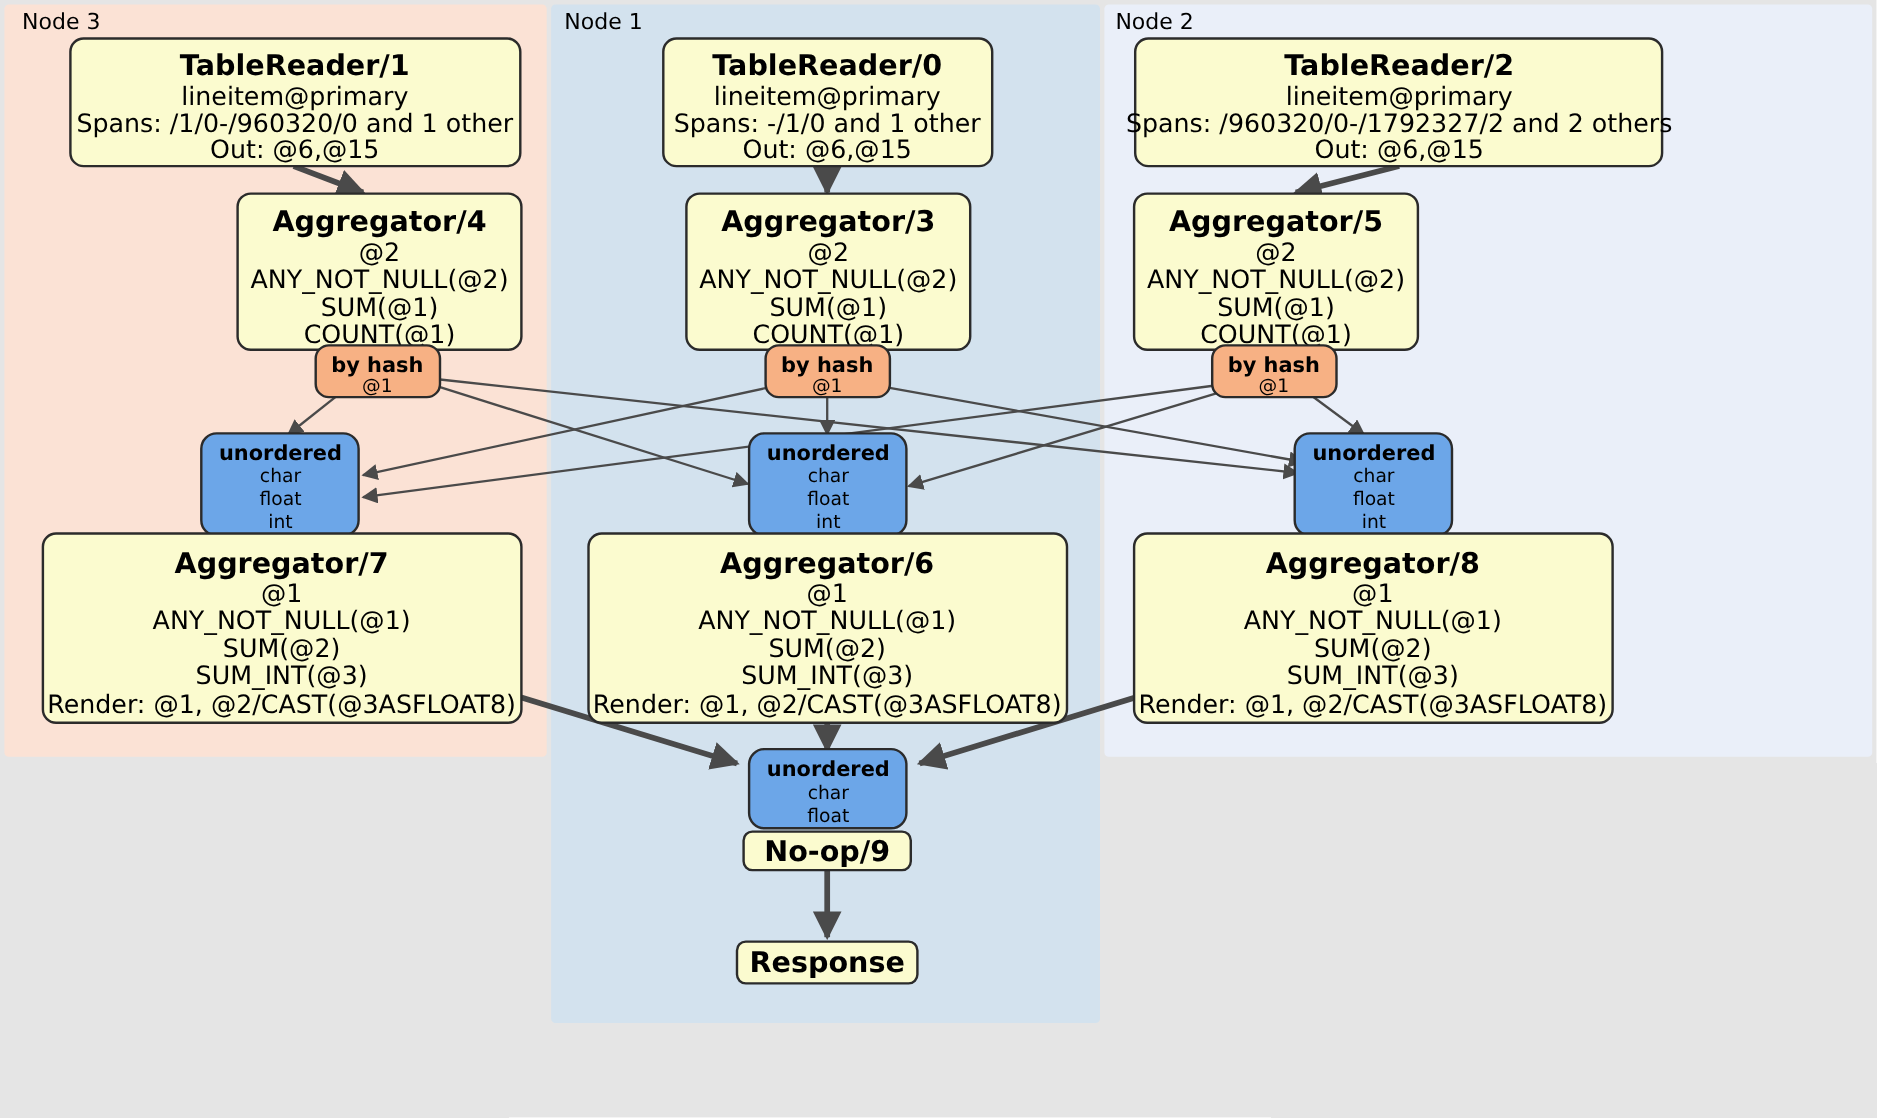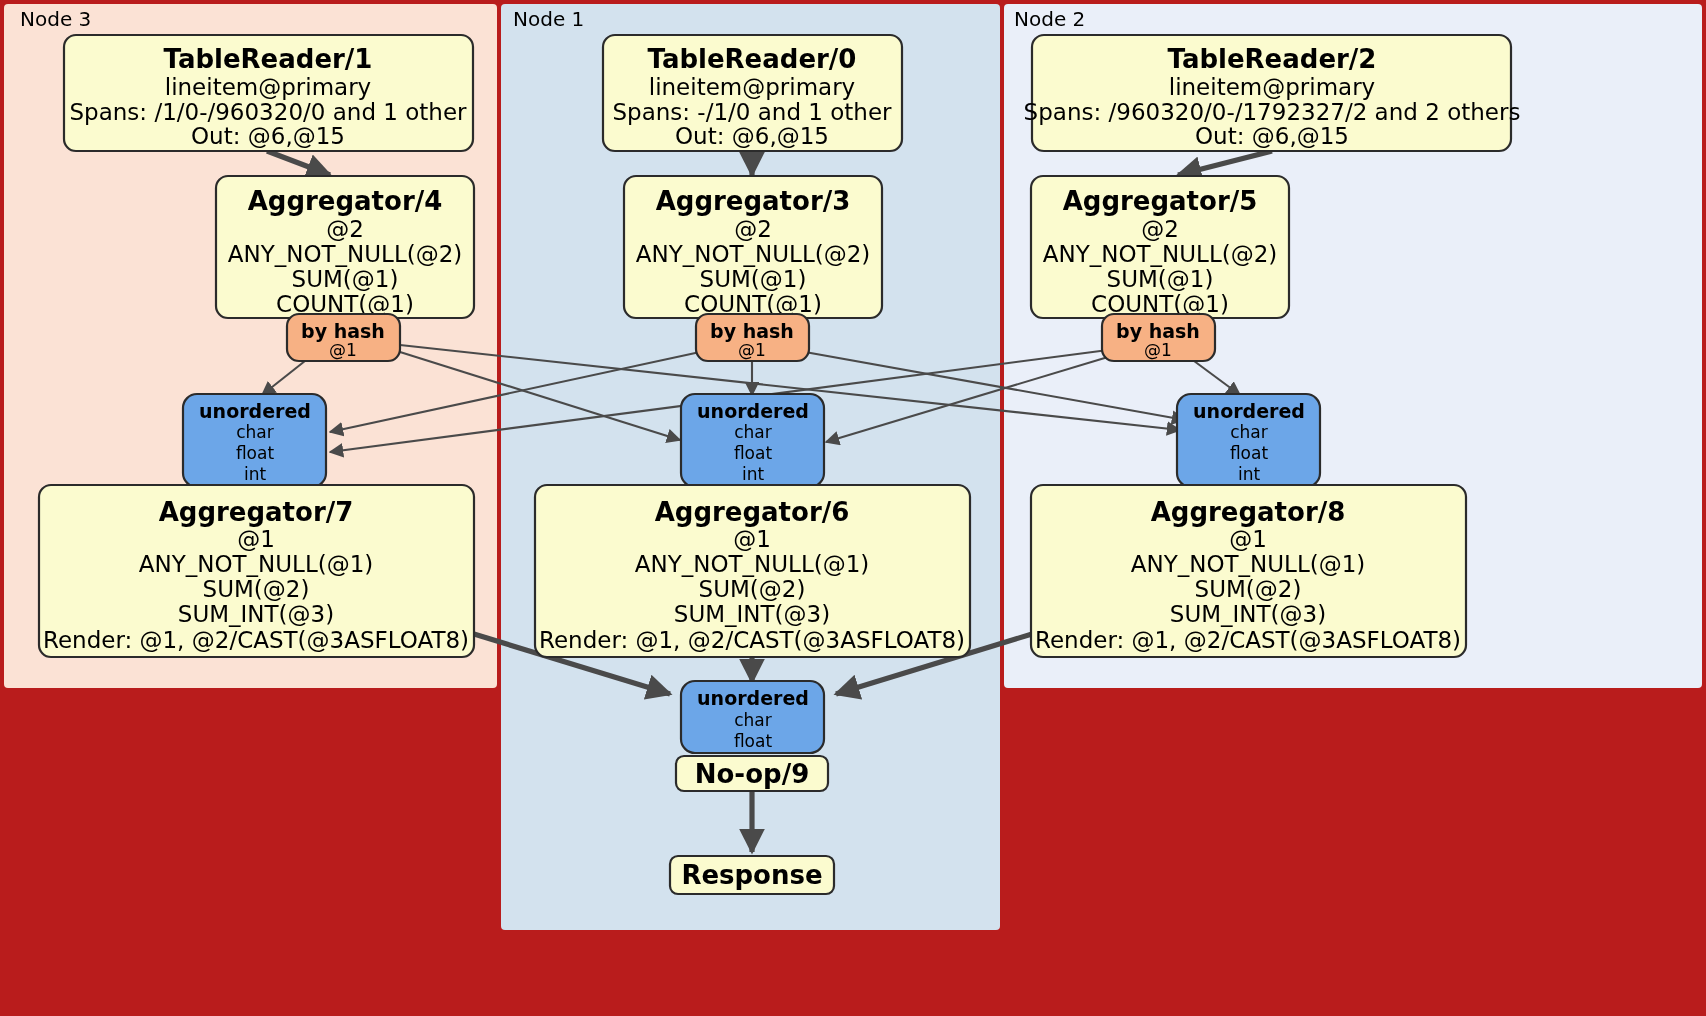--- a/index.html
+++ b/index.html
@@ -4,21 +4,21 @@
 <style>
   html, body {
     margin: 0;
     padding: 0;
     background: #ffffff;
   }
   #stage {
     position: relative;
     width: 1706px;
     height: 1016px;
-    background: #b91c1c;
+    background: #e5e5e5;
     font-family: "DejaVu Sans", "Liberation Sans", sans-serif;
     overflow: hidden;
   }
   svg#canvas {
     position: absolute;
     left: 0;
     top: 0;
     width: 1706px;
     height: 1016px;
   }

